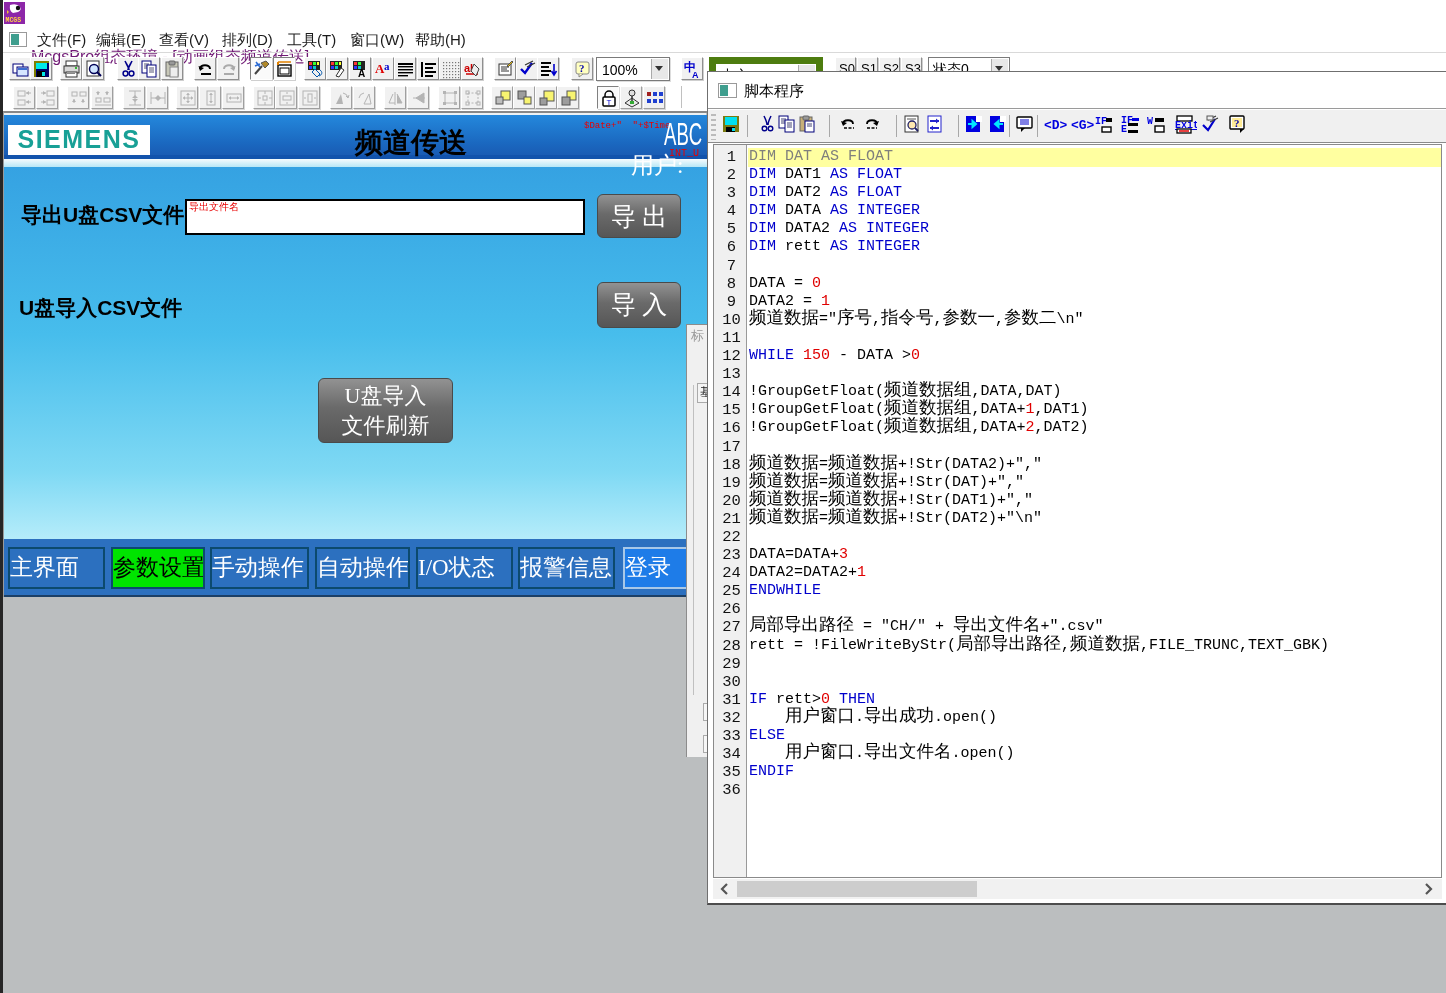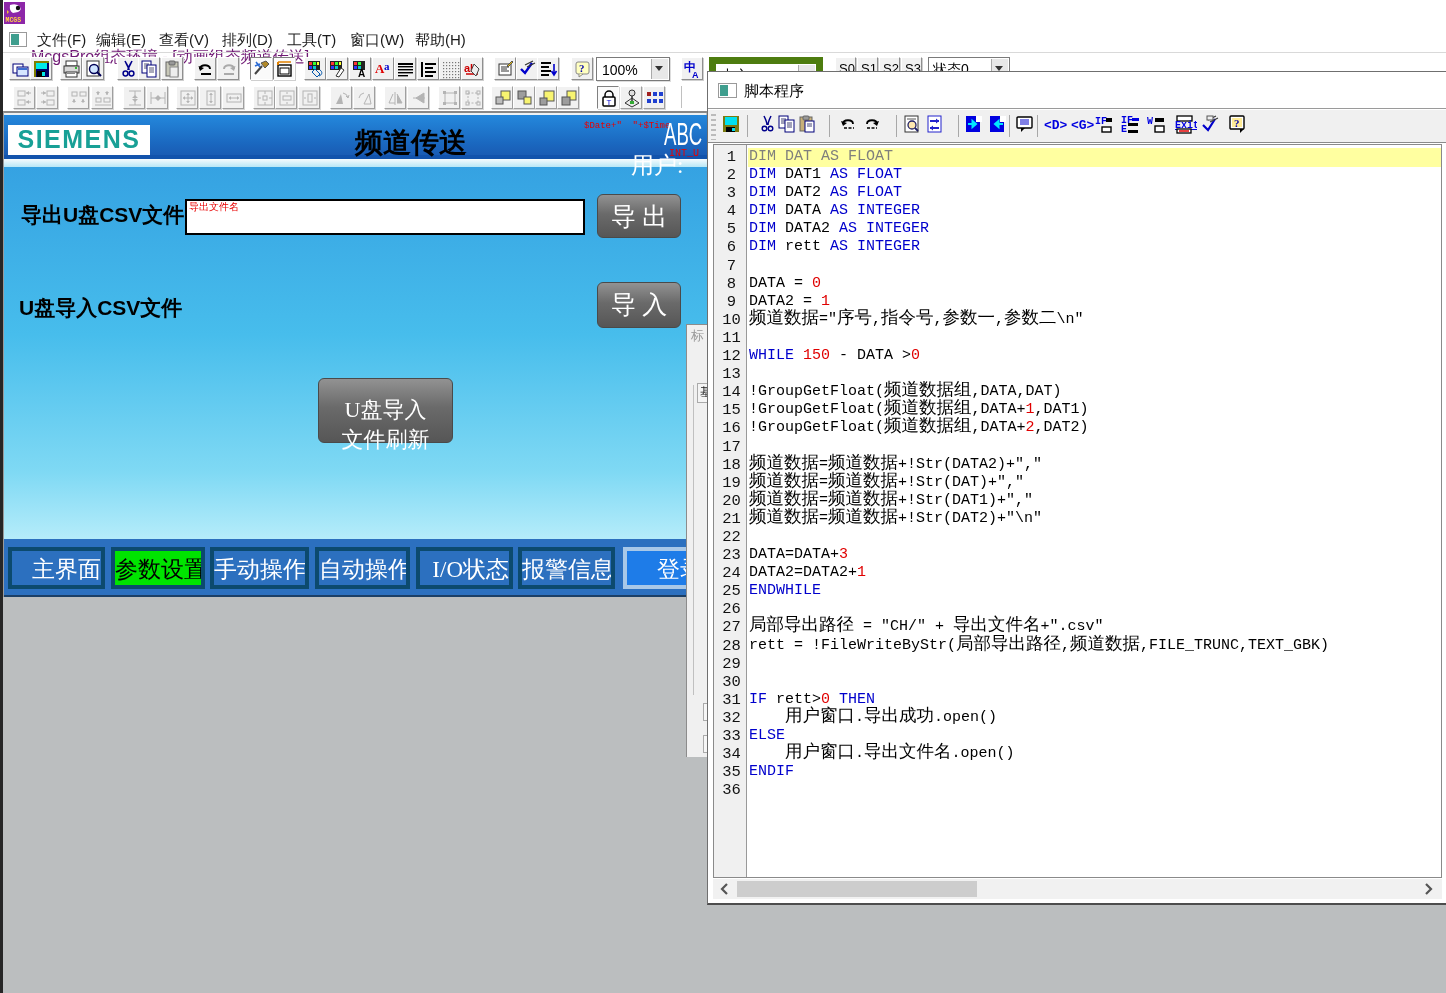--- a/index.html
+++ b/index.html
@@ -27,21 +27,21 @@
   #hmititle { position:absolute; left:351px; top:11px; font-size:28px; font-weight:bold; color:#000; font-family:"Liberation Sans",sans-serif; }
   .redmini { position:absolute; color:#e80000; font-size:10px; font-family:"Liberation Mono",monospace; white-space:pre; }
   #abc { position:absolute; left:660px; top:3px; color:#fff; font-size:32px; transform:scaleX(0.58); transform-origin:left; }
   #yonghu { position:absolute; left:627px; top:37px; color:#fff; font-size:23px; font-family:"Liberation Serif",serif; }
   .hmilabel { position:absolute; color:#000; font-weight:bold; font-size:21px; font-family:"Liberation Sans",sans-serif; }
   #inputbox { position:absolute; left:181px; top:86px; width:400px; height:36px; background:#fff; border:2px solid #000; }
   #combobox { position:absolute; left:182px; top:174px; width:400px; height:37px; background:#fff; border:1px solid #666; box-shadow:0 0 0 1px #d7eef8; }
   .graybtn { position:absolute; background:linear-gradient(#929292, #6a6a6a 45%, #565656); border:1px solid #4a4a4a; border-radius:6px; color:#fff; text-align:center; font-family:"Liberation Serif",serif; }
   
   #navband { position:absolute; left:0; top:426px; width:703px; height:58px; background:#2c70bf; border-bottom:2px solid #1b3f66; }
-  .navbtn { position:absolute; top:8px; height:42px; border:4px solid #0c4a6e; background:#2c70bf; color:#fff; font-size:23px; text-align:right; line-height:38px; font-family:"Liberation Serif",serif; white-space:nowrap; overflow:hidden; }
+  .navbtn { position:absolute; top:8px; height:42px; border:2px solid #0c4a6e; background:#2c70bf; color:#fff; font-size:23px; text-align:left; line-height:38px; font-family:"Liberation Serif",serif; white-space:nowrap; overflow:hidden; }
   
   #dlg { position:absolute; left:686px; top:324px; width:21px; height:433px; background:#f0f0f0; border-left:1px solid #8c8c8c; border-top:1px solid #8c8c8c; z-index:20; }
   
   #script { position:absolute; left:707px; top:71px; width:739px; height:834px; background:#ffffff; border-top:1px solid #6f6f6f; border-left:1px solid #6f6f6f; border-bottom:2px solid #4d4d4d; z-index:30; }
   #stitle { position:absolute; left:0; top:0; width:739px; height:37px; background:#fff; border-bottom:1px solid #9a9a9a; }
   #stoolbar { position:absolute; left:0; top:38px; width:739px; height:33px; background:#f0f0f0; border-bottom:1px solid #8a8a8a; }
   .ssep { position:absolute; top:5px; width:1px; height:22px; background:#a8a8a8; }
   .sicon { position:absolute; top:5px; }
   #scode { position:absolute; left:5px; top:72px; width:729px; height:734px; background:#fff; border:1px solid #8a8a8a; overflow:hidden; }
   #gutter { position:absolute; left:0; top:0; width:33px; height:732px; background:#f0f0f0; border-right:1px solid #999; }
@@ -543,21 +543,21 @@
   <div id="abc">ABC</div>
   <div id="yonghu">用户:</div>
   <div class="redmini" style="left:665px;top:35px;">INT_U</div>
   <span class="hmilabel" style="left:17px;top:88px;">导出U盘CSV文件</span>
   <div id="inputbox">
     <div class="redmini" style="left:2px;top:-1px;">导出文件名</div>
   </div>
   <div class="graybtn" style="left:593px;top:81px;width:84px;height:44px;font-size:25px;line-height:44px;">导 出</div>
   <span class="hmilabel" style="left:15px;top:181px;">U盘导入CSV文件</span>
   <div class="graybtn" style="left:593px;top:169px;width:84px;height:46px;font-size:25px;line-height:44px;">导 入</div>
-  <div class="graybtn" style="left:314px;top:265px;width:135px;height:65px;font-size:22px;line-height:30px;padding-top:16px;">U盘导入<br>文件刷新</div>
+  <div class="graybtn" style="left:314px;top:265px;width:135px;height:65px;font-size:22px;line-height:30px;padding-top:2px;">U盘导入<br>文件刷新</div>
   <div id="navband">
     <div class="navbtn" style="left:4px;width:97px;">主界面</div>
     <div class="navbtn" style="left:107px;width:94px;background:#00e400;color:#000;">参数设置</div>
     <div class="navbtn" style="left:206px;width:99px;">手动操作</div>
     <div class="navbtn" style="left:311px;width:95px;">自动操作</div>
     <div class="navbtn" style="left:412px;width:97px;">I/O状态</div>
     <div class="navbtn" style="left:514px;width:97px;">报警信息</div>
     <div class="navbtn" style="left:619px;width:84px;background:#1e7ce8;border-color:#a8c8e8;">登录</div>
   </div>
 </div>

